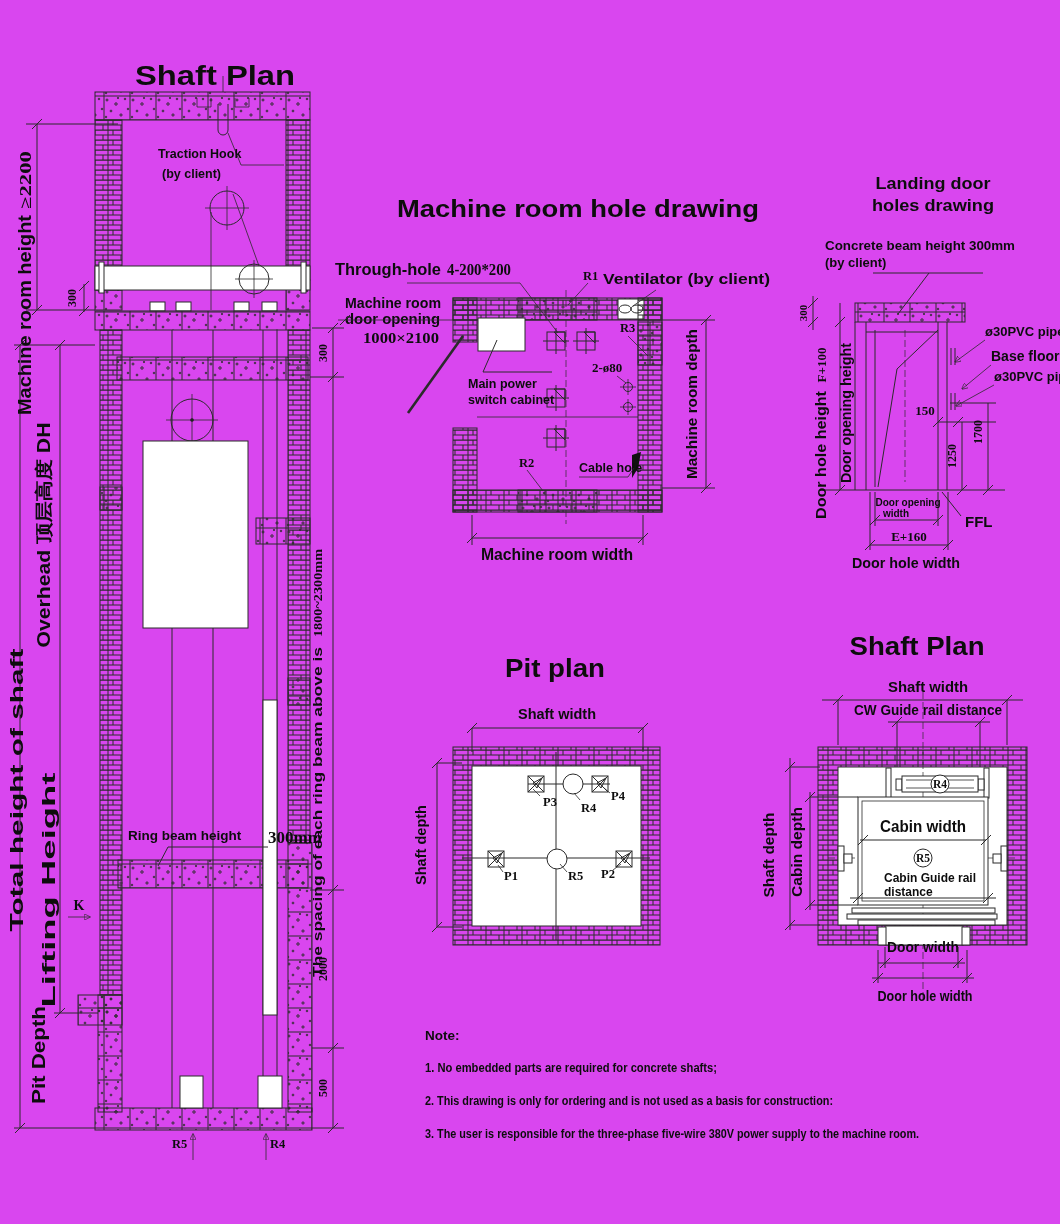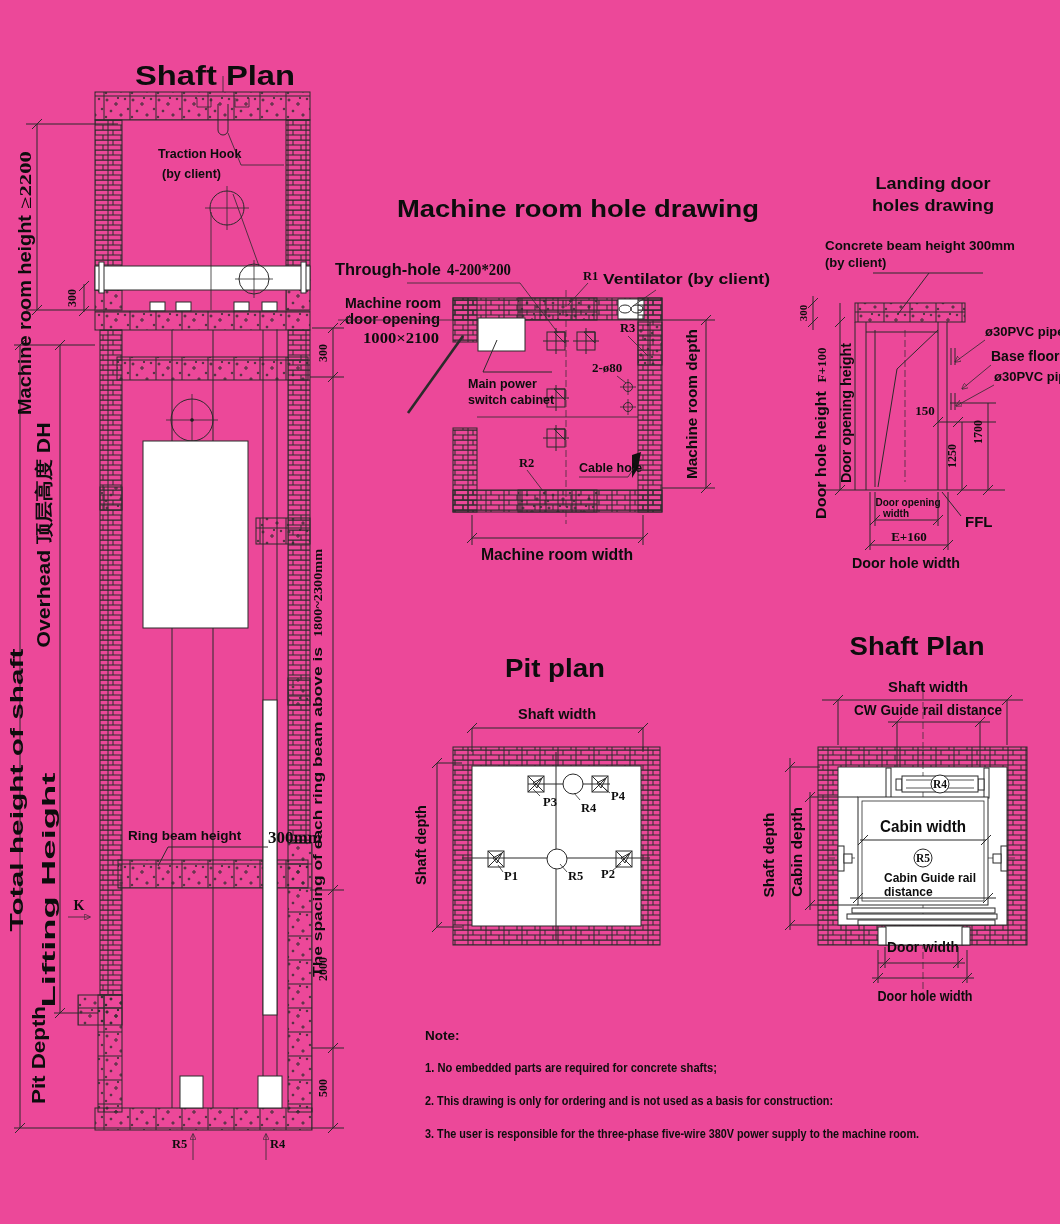--- a/index.html
+++ b/index.html
@@ -1,16 +1,16 @@
 <!DOCTYPE html>
 <html><head>
 <meta charset="utf-8">
 <style>
   html,body{margin:0;padding:0;background:#fff}
-  #page{position:relative;width:1060px;height:1224px;background:#ec4899;overflow:hidden}
+  #page{position:relative;width:1060px;height:1224px;background:#d946ef;overflow:hidden}
   svg{position:absolute;left:0;top:0}
   svg line,svg path,svg polyline,svg rect,svg circle,svg ellipse,svg polygon{stroke:#2b2b2b;stroke-width:1;fill:none}
   svg text{stroke:none;fill:#0d0d0d}
   .t{font-family:"Liberation Sans",sans-serif;font-weight:bold}
   .c{font-family:"Liberation Serif",serif;font-weight:bold}
   .fw{fill:#fff}
   .fb{fill:url(#brick)}
   .fc{fill:url(#concrete)}
   .fk{fill:#111;stroke:none}
   .thin{stroke-width:0.8}

